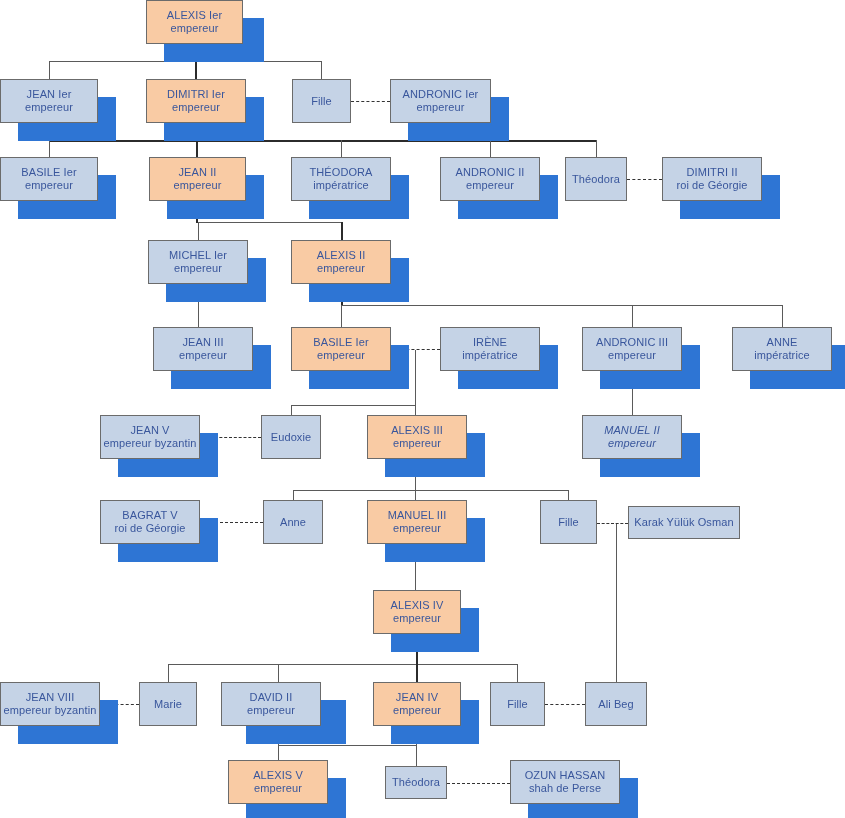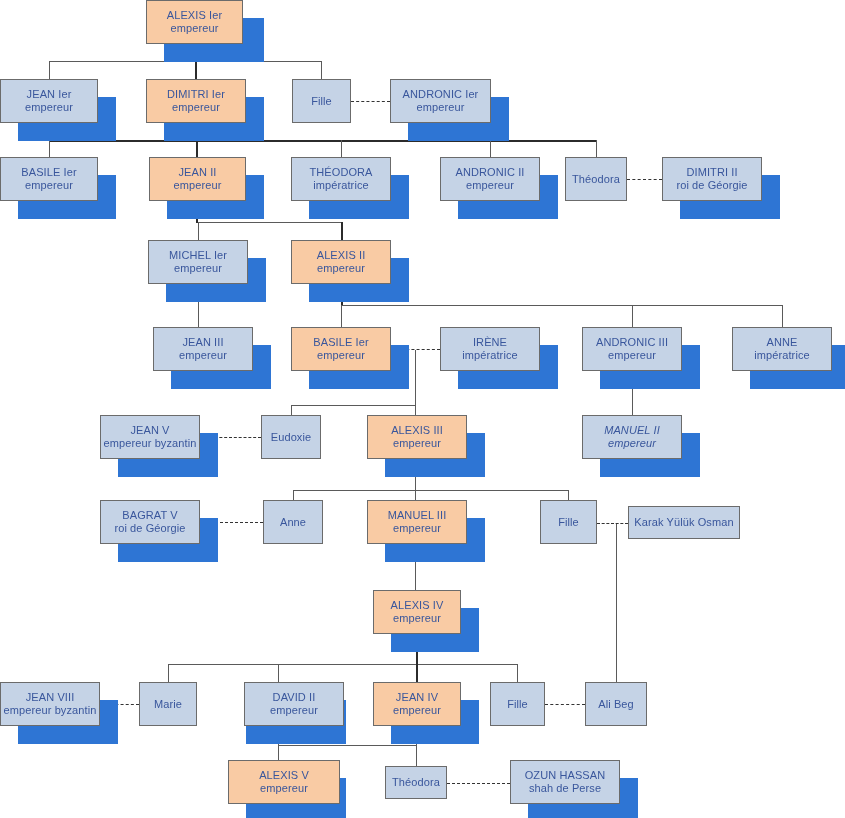--- a/index.html
+++ b/index.html
@@ -264,35 +264,35 @@
         <span class="l1">ALEXIS IV</span>
         <span class="l2">empereur</span>
       </div>
       <div class="node blue" style="left: 0px; top: 682px; width: 100px; height: 44px;">
         <span class="l1">JEAN VIII</span>
         <span class="l2">empereur byzantin</span>
       </div>
       <div class="node blue" style="left: 139px; top: 682px; width: 58px; height: 44px;">
         <span class="l1">Marie</span>
       </div>
-      <div class="node blue" style="left: 244px; top: 682px; width: 100px; height: 44px;">
+      <div class="node blue" style="left: 221px; top: 682px; width: 100px; height: 44px;">
         <span class="l1">DAVID II</span>
         <span class="l2">empereur</span>
       </div>
       <div class="node orange" style="left: 373px; top: 682px; width: 88px; height: 44px;">
         <span class="l1">JEAN IV</span>
         <span class="l2">empereur</span>
       </div>
       <div class="node blue" style="left: 490px; top: 682px; width: 55px; height: 44px;">
         <span class="l1">Fille</span>
       </div>
       <div class="node blue" style="left: 585px; top: 682px; width: 62px; height: 44px;">
         <span class="l1">Ali Beg</span>
       </div>
-      <div class="node orange" style="left: 228px; top: 760px; width: 112px; height: 44px;">
+      <div class="node orange" style="left: 228px; top: 760px; width: 100px; height: 44px;">
         <span class="l1">ALEXIS V</span>
         <span class="l2">empereur</span>
       </div>
       <div class="node blue" style="left: 385px; top: 766px; width: 62px; height: 33px;">
         <span class="l1">Théodora</span>
       </div>
       <div class="node blue" style="left: 510px; top: 760px; width: 110px; height: 44px;">
         <span class="l1">OZUN HASSAN</span>
         <span class="l2">shah de Perse</span>
       </div>

